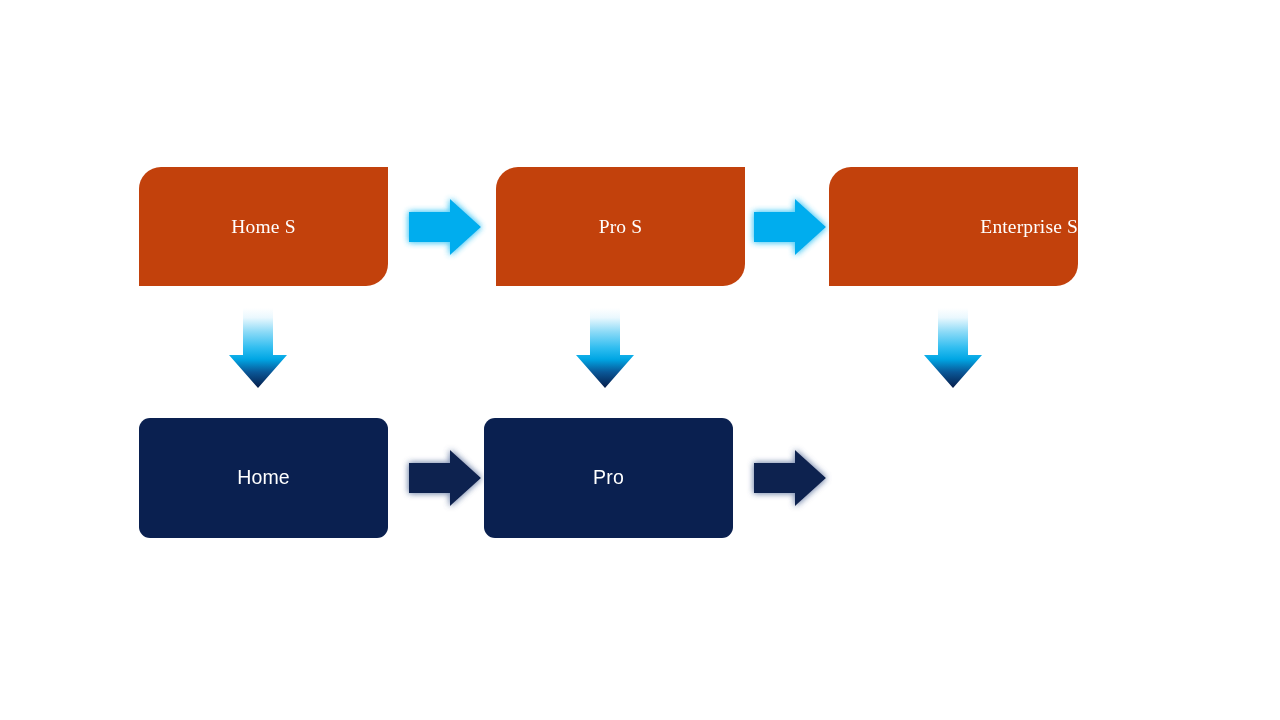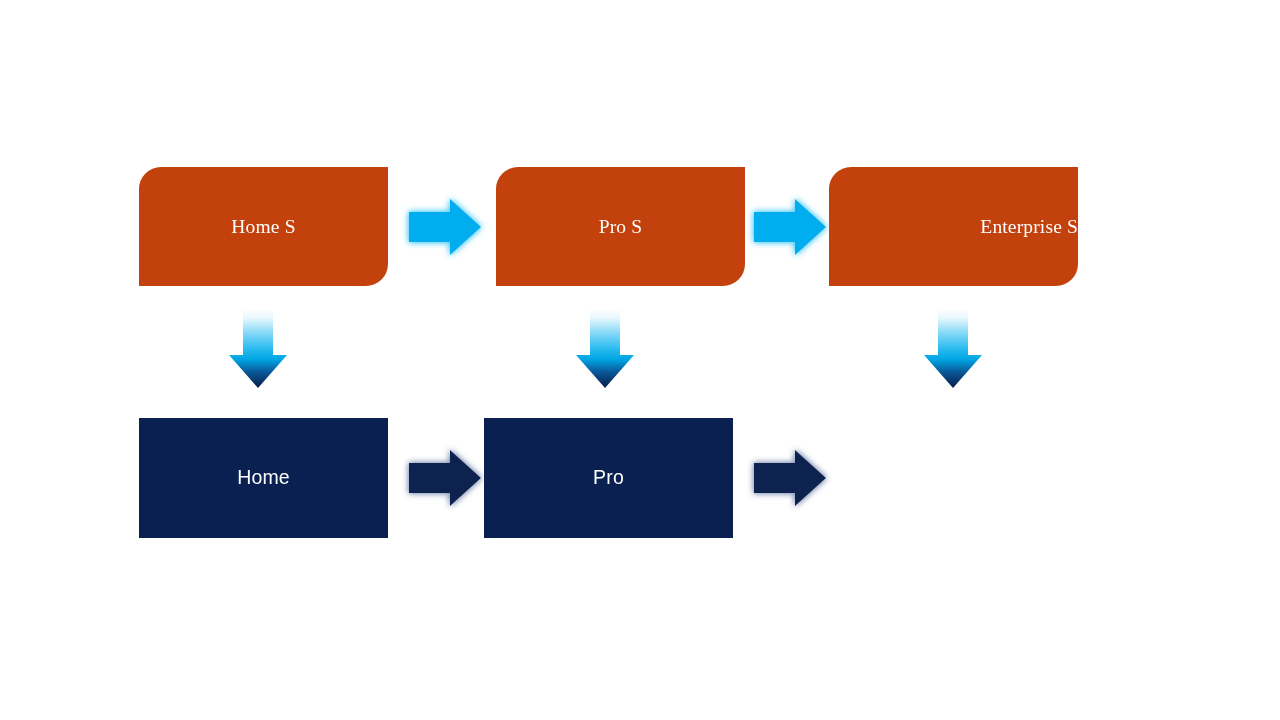--- a/index.html
+++ b/index.html
@@ -41,21 +41,21 @@
 
   .node-box.tier-top {
     background: #c2410c;
     
     border-radius: 22px 0 22px 0;
     font-family: Liberation Serif, serif;
   }
 
   .node-box.tier-bottom {
     background: #0A2050;
-    border-radius: 0;
+    border-radius: 11px;
   }
 
   .node-label {
     display: block;
     text-align: center;
     pointer-events: none;
   }
 </style>
 </head>
 <body>

